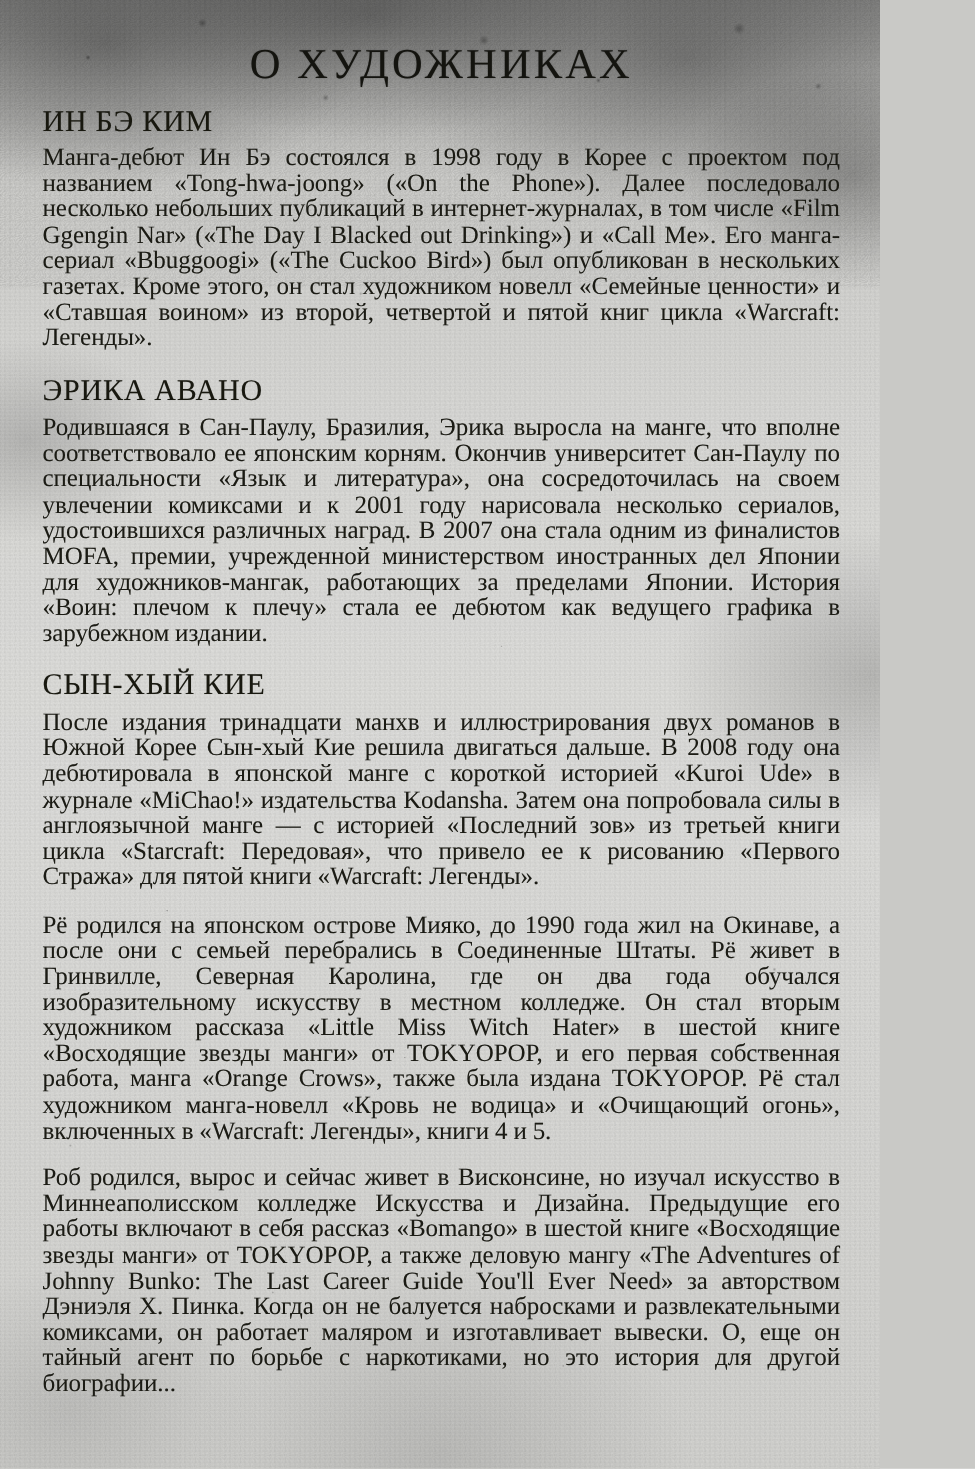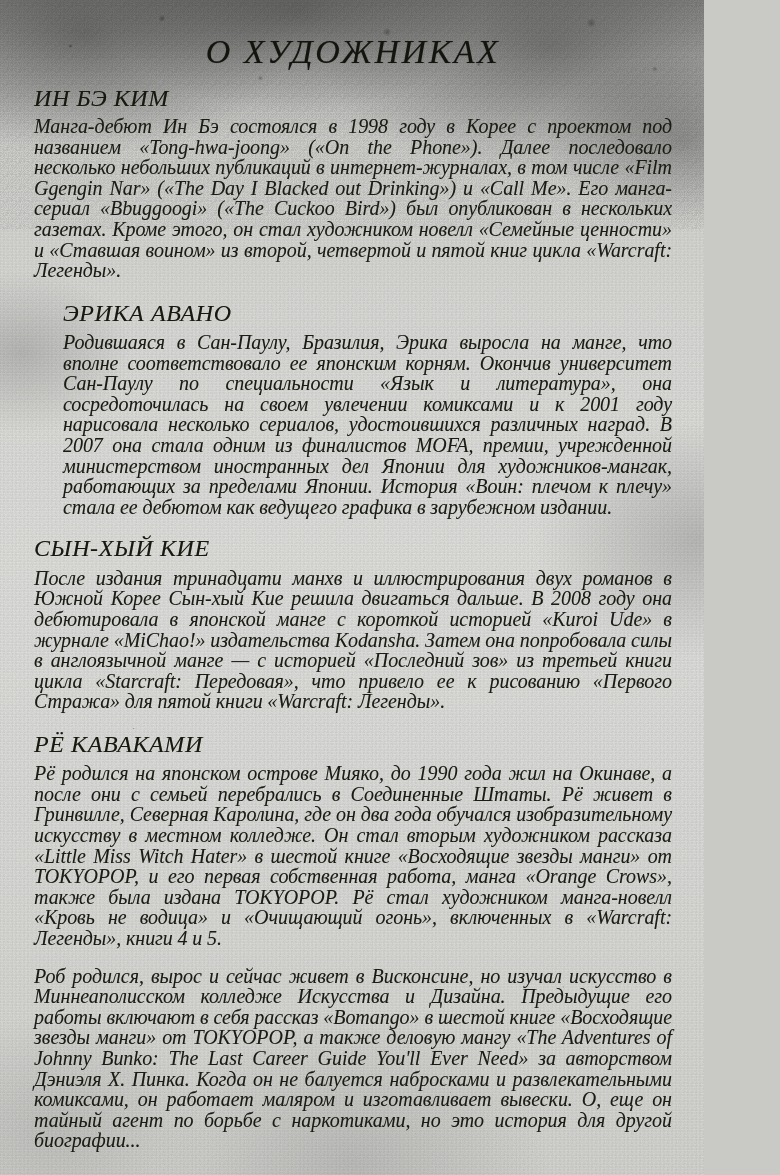--- a/index.html
+++ b/index.html
@@ -37,21 +37,20 @@
       linear-gradient(to bottom,
         rgba(70,70,70,0.50) 0px,
         rgba(105,105,105,0.30) 60px,
         rgba(170,170,170,0.06) 140px,
         rgba(255,255,255,0.10) 330px,
         rgba(255,255,255,0.16) 620px,
         rgba(245,245,245,0.10) 900px,
         rgba(200,200,200,0.02) 1175px),
       
       linear-gradient(to bottom, #cfcfcc, #d7d7d4 45%, #d2d2cf 100%);
-    font-style: italic;
   }
 
   
   .grain {
     position: absolute;
     inset: 0;
     pointer-events: none;
     opacity: 0.55;
     background-image:
       repeating-linear-gradient(
@@ -157,21 +156,21 @@
     line-height: 20.6px;
     color: #1b1b14;
     text-align: justify;
     letter-spacing: -0.05px;
     word-spacing: -0.2px;
     text-shadow: 0 0 0.5px rgba(0,0,0,0.22);
   }
 
   
   .section.s1 { margin-bottom: 18px; }
-  .section.s2 { margin-bottom: 17px; margin-left: 29px; }
+  .section.s2 { margin-bottom: 17px; }
   .section.s3 { margin-bottom: 18px; }
   .section.s4 { margin-bottom: 17px; }
   .section.s5 { margin-bottom: 0; }
 
   .section.s1 .section-heading { margin-bottom: 4px; }
   .section.s2 .section-heading,
   .section.s3 .section-heading,
   .section.s4 .section-heading,
   .section.s5 .section-heading { margin-bottom: 5px; }
 </style>
@@ -197,21 +196,20 @@
       <h2 class="section-heading">ЭРИКА АВАНО</h2>
       <p class="section-body">Родившаяся в Сан-Паулу, Бразилия, Эрика выросла на манге, что вполне соответствовало ее японским корням. Окончив университет Сан-Паулу по специальности «Язык и литература», она сосредоточилась на своем увлечении комиксами и к 2001 году нарисовала несколько сериалов, удостоившихся различных наград. В 2007 она стала одним из финалистов MOFA, премии, учрежденной министерством иностранных дел Японии для художников-мангак, работающих за пределами Японии. История «Воин: плечом к плечу» стала ее дебютом как ведущего графика в зарубежном издании.</p>
     </section>
 
     <section class="section s3">
       <h2 class="section-heading">СЫН-ХЫЙ КИЕ</h2>
       <p class="section-body">После издания тринадцати манхв и иллюстрирования двух романов в Южной Корее Сын-хый Кие решила двигаться дальше. В 2008 году она дебютировала в японской манге с короткой историей «Kuroi Ude» в журнале «MiChao!» издательства Kodansha. Затем она попробовала силы в англоязычной манге — с историей «Последний зов» из третьей книги цикла «Starcraft: Передовая», что привело ее к рисованию «Первого Стража» для пятой книги «Warcraft: Легенды».</p>
     </section>
 
     <section class="section s4">
-      <h2 class="section-heading">РЁ КАВАКАМИ</h2>
       <p class="section-body">Рё родился на японском острове Мияко, до 1990 года жил на Окинаве, а после они с семьей перебрались в Соединенные Штаты. Рё живет в Гринвилле, Северная Каролина, где он два года обучался изобразительному искусству в местном колледже. Он стал вторым художником рассказа «Little Miss Witch Hater» в шестой книге «Восходящие звезды манги» от TOKYOPOP, и его первая собственная работа, манга «Orange Crows», также была издана TOKYOPOP. Рё стал художником манга-новелл «Кровь не водица» и «Очищающий огонь», включенных в «Warcraft: Легенды», книги 4 и 5.</p>
     </section>
 
     <section class="section s5">
       <p class="section-body">Роб родился, вырос и сейчас живет в Висконсине, но изучал искусство в Миннеаполисском колледже Искусства и Дизайна. Предыдущие его работы включают в себя рассказ «Bomango» в шестой книге «Восходящие звезды манги» от TOKYOPOP, а также деловую мангу «The Adventures of Johnny Bunko: The Last Career Guide You'll Ever Need» за авторством Дэниэля Х. Пинка. Когда он не балуется набросками и развлекательными комиксами, он работает маляром и изготавливает вывески. О, еще он тайный агент по борьбе с наркотиками, но это история для другой биографии...</p>
     </section>
 
   </div>
 </div>
 

